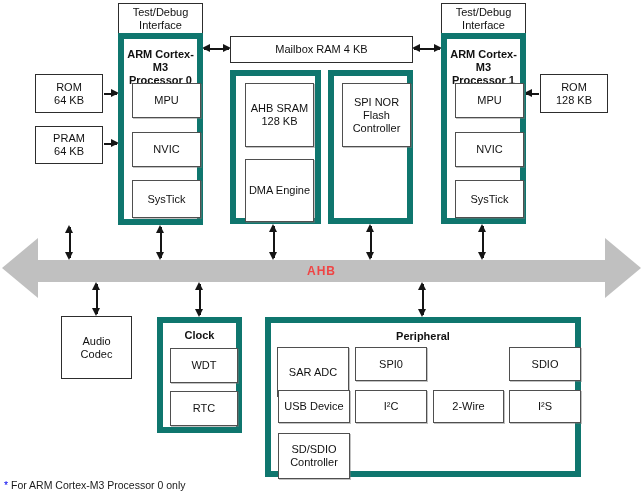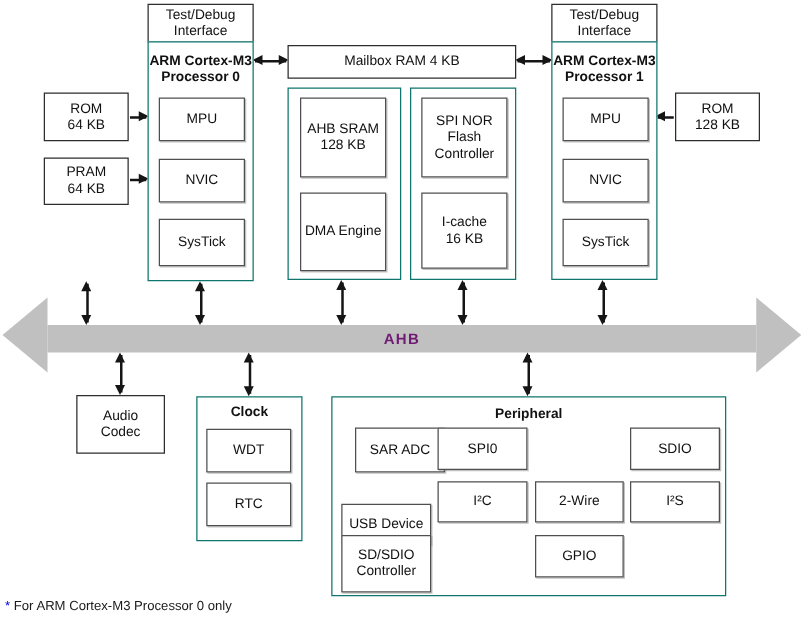--- a/index.html
+++ b/index.html
@@ -10,35 +10,35 @@
   
   .box{
     position:absolute;background:#fff;border:1px solid #4f4f4f;
     box-shadow:1px 1px 0 rgba(120,120,120,.45);
     display:flex;align-items:center;justify-content:center;text-align:center;
     white-space:pre-line;font-size:11px;line-height:13px;box-sizing:border-box;
   }
   .outer{border-color:#2d2d2d;box-shadow:none;}
   
   .panel{
-    position:absolute;background:#fff;border:1px solid #0f766e;box-sizing:border-box;
+    position:absolute;background:#fff;border:6px solid #0f766e;box-sizing:border-box;
   }
   .ctitle{
     position:absolute;left:0;right:0;text-align:center;font-weight:bold;
     font-size:11px;line-height:13px;white-space:pre-line;
   }
   .ast{color:#0000ee;}
   
   .bus-band{position:absolute;left:38px;top:260px;width:567px;height:22px;background:#c0c0c0;}
   .bus-head-left{position:absolute;left:2px;top:238px;width:0;height:0;
     border-top:30px solid transparent;border-bottom:30px solid transparent;border-right:36px solid #c0c0c0;}
   .bus-head-right{position:absolute;left:605px;top:238px;width:0;height:0;
     border-top:30px solid transparent;border-bottom:30px solid transparent;border-left:36px solid #c0c0c0;}
   .bus-label{position:absolute;left:0;right:0;top:264px;text-align:center;
-    color:#701a75;font-weight:bold;font-size:12px;letter-spacing:1px;}
+    color:#ef4444;font-weight:bold;font-size:12px;letter-spacing:1px;}
   
   .varrow{position:absolute;width:9px;}
   .varrow i{display:block;position:absolute;}
   .varrow .stem{left:3.5px;top:2px;bottom:2px;width:2px;background:#151515;}
   .varrow .up{left:0;top:0;width:0;height:0;border-left:4.5px solid transparent;border-right:4.5px solid transparent;border-bottom:8px solid #151515;}
   .varrow .down{left:0;bottom:0;width:0;height:0;border-left:4.5px solid transparent;border-right:4.5px solid transparent;border-top:8px solid #151515;}
   
   .harrow{position:absolute;height:9px;}
   .harrow i{display:block;position:absolute;}
   .harrow .stem{top:3.5px;left:2px;right:2px;height:2px;background:#151515;}
@@ -142,59 +142,56 @@
   <div class="panel" style="left:230px;top:70px;width:91px;height:154px">
     <div class="box" style="left:9px;top:7px;width:69px;height:64px">AHB SRAM
 128 KB</div>
     <div class="box" style="left:9px;top:83px;width:69px;height:63px">DMA Engine</div>
   </div>
 
   <div class="panel" style="left:328px;top:70px;width:85px;height:154px">
     <div class="box" style="left:8px;top:7px;width:69px;height:64px">SPI NOR
 Flash
 Controller</div>
-    <div class="box" style="left:8px;top:83px;width:69px;height:61px">I-cache
-16 KB</div>
   </div>
 
   <div class="box outer" style="left:441px;top:3px;width:85px;height:31px">Test/Debug
 Interface</div>
 
   <div class="panel" style="left:441px;top:33px;width:85px;height:191px">
     <div class="ctitle" style="top:9px">ARM Cortex-M3
 Processor 1</div>
     <div class="box" style="left:8px;top:44px;width:69px;height:35px">MPU</div>
     <div class="box" style="left:8px;top:93px;width:69px;height:35px">NVIC</div>
     <div class="box" style="left:8px;top:141px;width:69px;height:38px">SysTick</div>
   </div>
 
   <div class="box outer" style="left:540px;top:74px;width:68px;height:39px">ROM
 128 KB</div>
 
-  <div class="box outer" style="left:61px;top:316px;width:71px;height:47px">Audio
+  <div class="box outer" style="left:61px;top:316px;width:71px;height:63px">Audio
 Codec</div>
 
   <div class="panel" style="left:157px;top:317px;width:85px;height:116px">
     <div class="ctitle" style="top:6px">Clock</div>
     <div class="box" style="left:7px;top:68px;width:68px;height:35px">RTC</div>
     <div class="box" style="left:7px;top:25px;width:68px;height:35px">WDT</div>
   </div>
 
   <div class="panel" style="left:265px;top:317px;width:316px;height:160px">
     <div class="ctitle" style="top:7px">Peripheral</div>
-    <div class="box" style="left:18px;top:24px;width:72px;height:36px">SAR ADC</div>
+    <div class="box" style="left:6px;top:24px;width:72px;height:50px">SAR ADC</div>
     <div class="box" style="left:84px;top:24px;width:72px;height:34px">SPI0</div>
     <div class="box" style="left:238px;top:24px;width:72px;height:34px">SDIO</div>
-    <div class="box" style="left:7px;top:85px;width:72px;height:33px">USB Device</div>
+    <div class="box" style="left:7px;top:67px;width:72px;height:33px">USB Device</div>
     <div class="box" style="left:84px;top:67px;width:72px;height:33px">I²C</div>
     <div class="box" style="left:162px;top:67px;width:71px;height:33px">2-Wire</div>
     <div class="box" style="left:238px;top:67px;width:72px;height:33px">I²S</div>
     <div class="box" style="left:7px;top:110px;width:72px;height:46px">SD/SDIO
 Controller</div>
-    <div class="box" style="left:162px;top:110px;width:71px;height:34px">GPIO</div>
   </div>
 
   <div class="footnote">
     <span class="ast">*</span>
     <span>For ARM Cortex-M3 Processor 0 only</span>
   </div>
 
 </div>
 
 </body></html>

